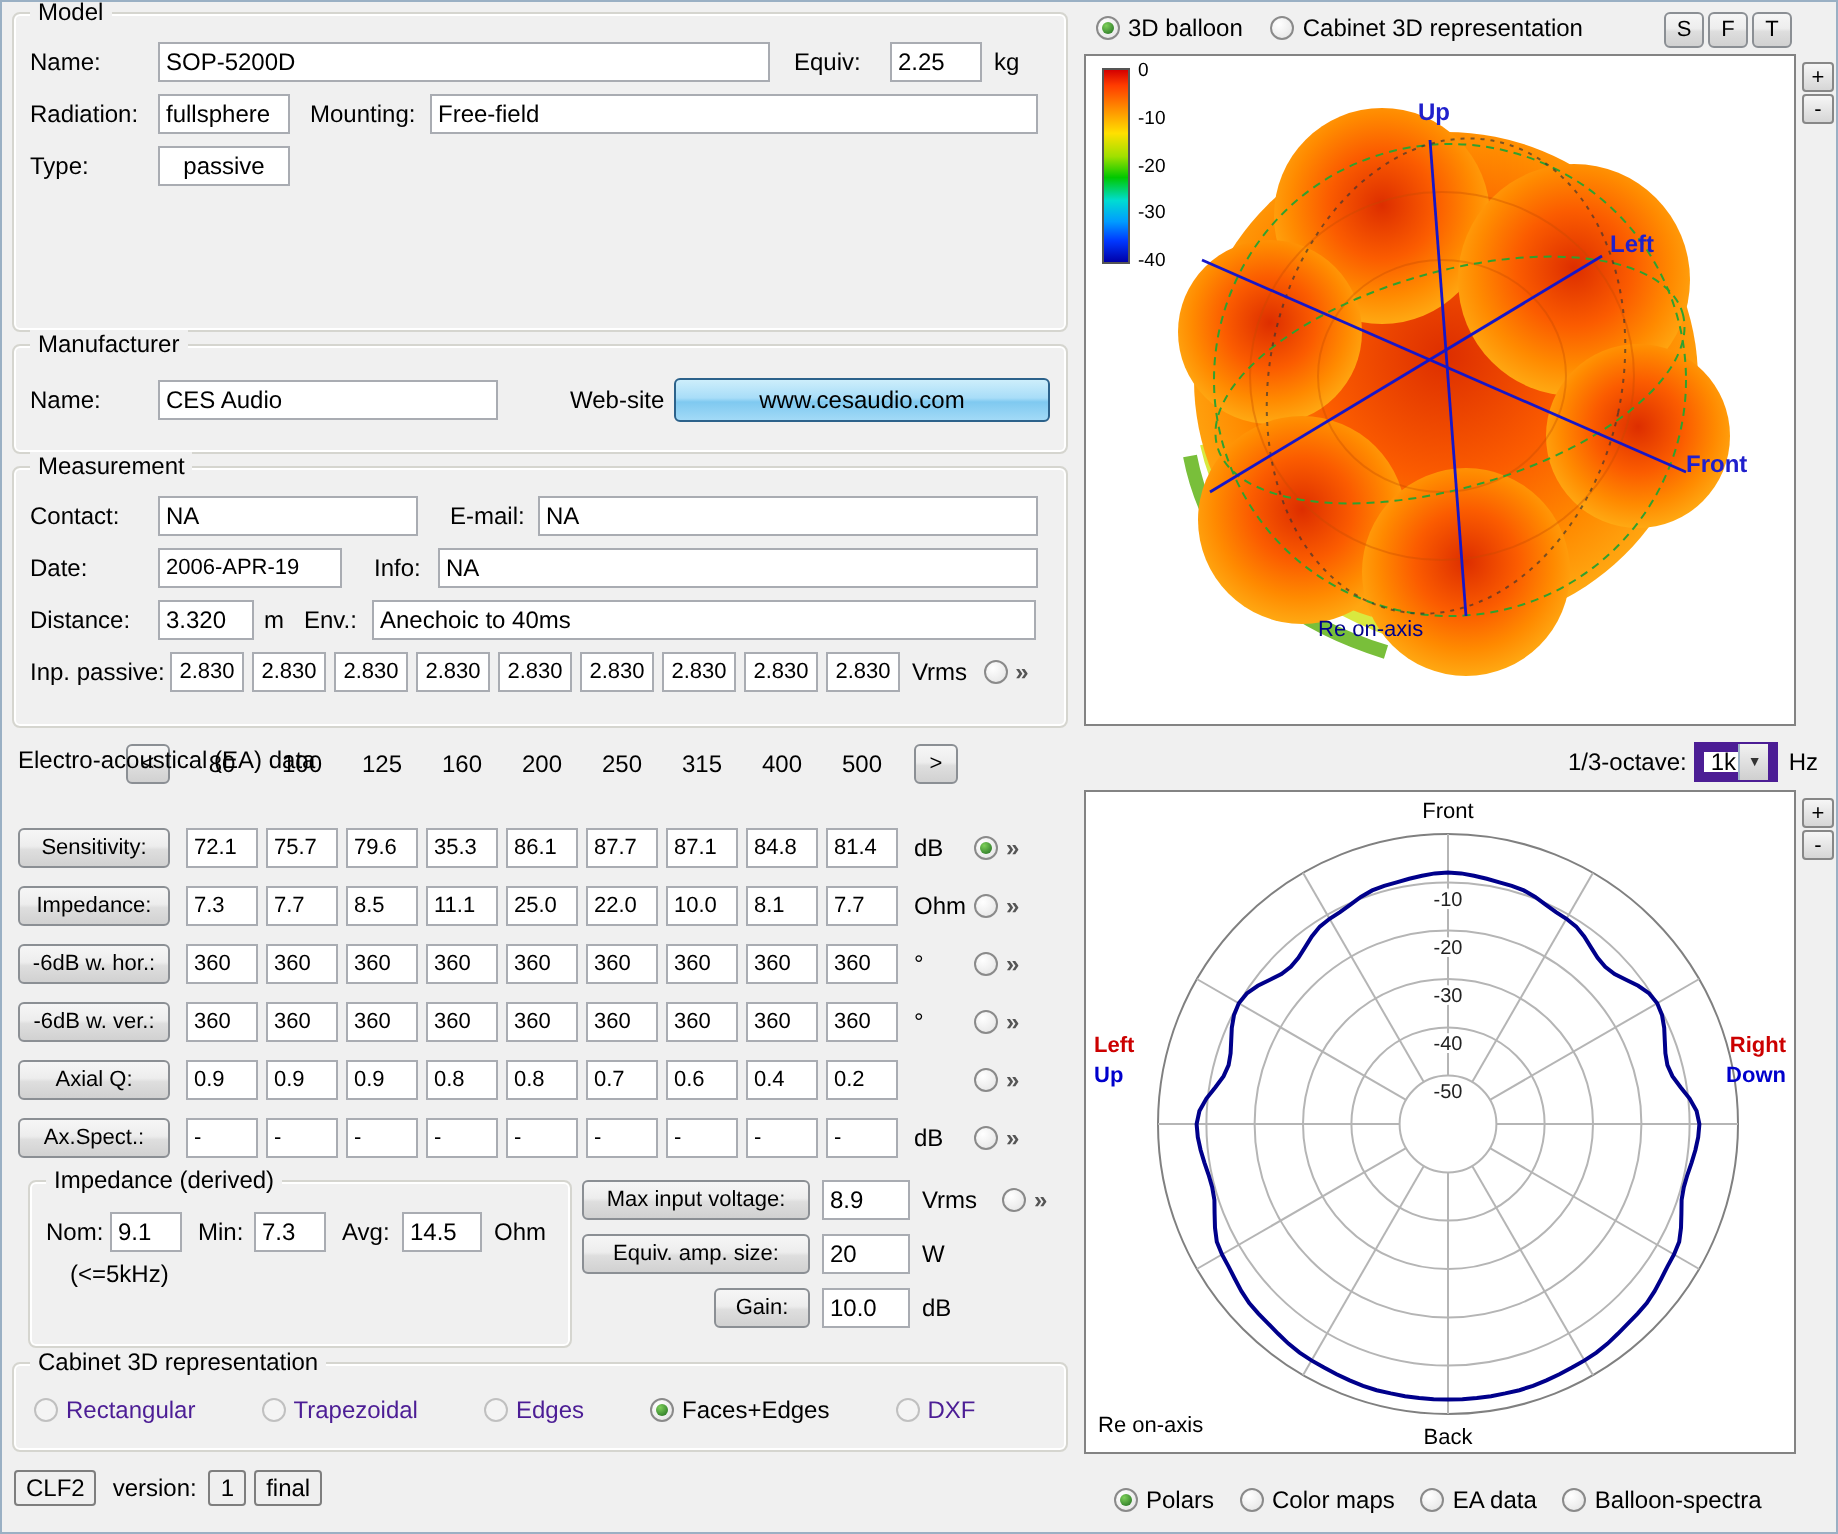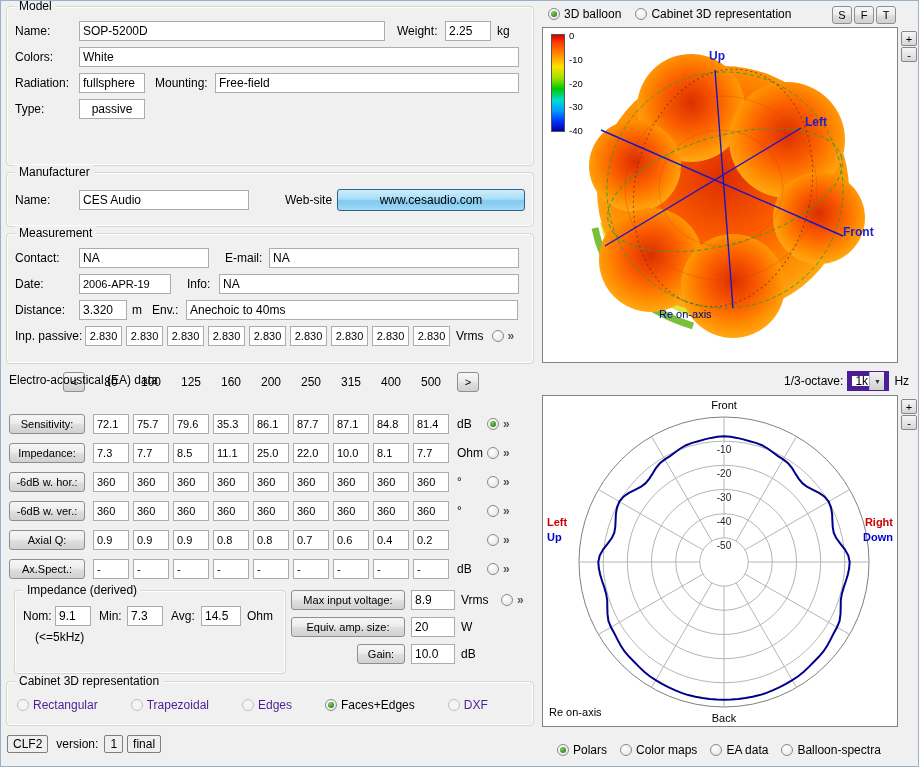--- a/index.html
+++ b/index.html
@@ -55,27 +55,23 @@
 </head>
 <body>
 
 <div class="app">
 
   <div class="group" id="g-model" style="left:5px;top:5px;width:528px;height:160px">
     <span class="gtitle">Model</span>
     <div class="row" style="margin:14px 8px 6px 8px">
       <span class="lbl" style="width:64px">Name:</span>
       <span class="box" style="width:306px">SOP-5200D</span>
-      <span class="lbl" style="margin-left:12px;width:48px">Weight:</span>
+      <span class="lbl" style="margin-left:12px;width:48px">Equiv:</span>
       <span class="box" style="width:46px">2.25</span>
       <span class="lbl" style="margin-left:6px">kg</span>
-    </div>
-    <div class="row" style="margin:0 8px 6px 8px">
-      <span class="lbl" style="width:64px">Colors:</span>
-      <span class="box" style="width:440px">White</span>
     </div>
     <div class="row" style="margin:0 8px 6px 8px">
       <span class="lbl" style="width:64px">Radiation:</span>
       <span class="box" style="width:66px;text-align:left">fullsphere</span>
       <span class="lbl" style="margin-left:10px;width:60px">Mounting:</span>
       <span class="box" style="width:304px">Free-field</span>
     </div>
     <div class="row" style="margin:0 8px 0 8px">
       <span class="lbl" style="width:64px">Type:</span>
       <span class="box" style="width:66px;text-align:center">passive</span>

